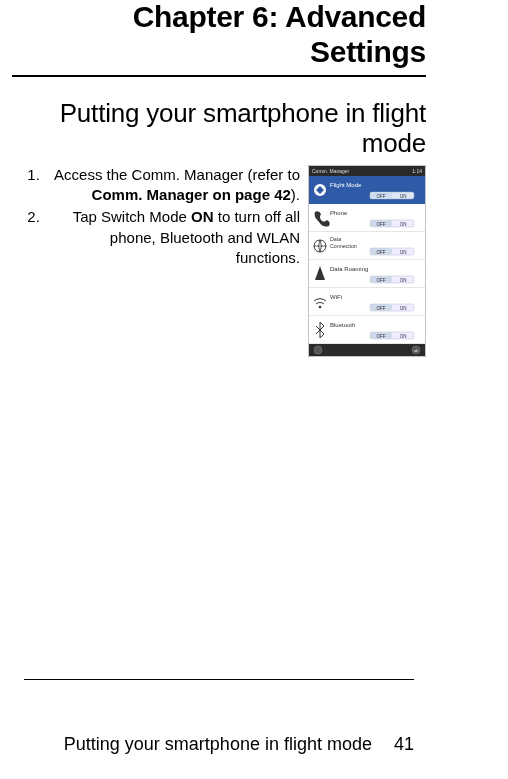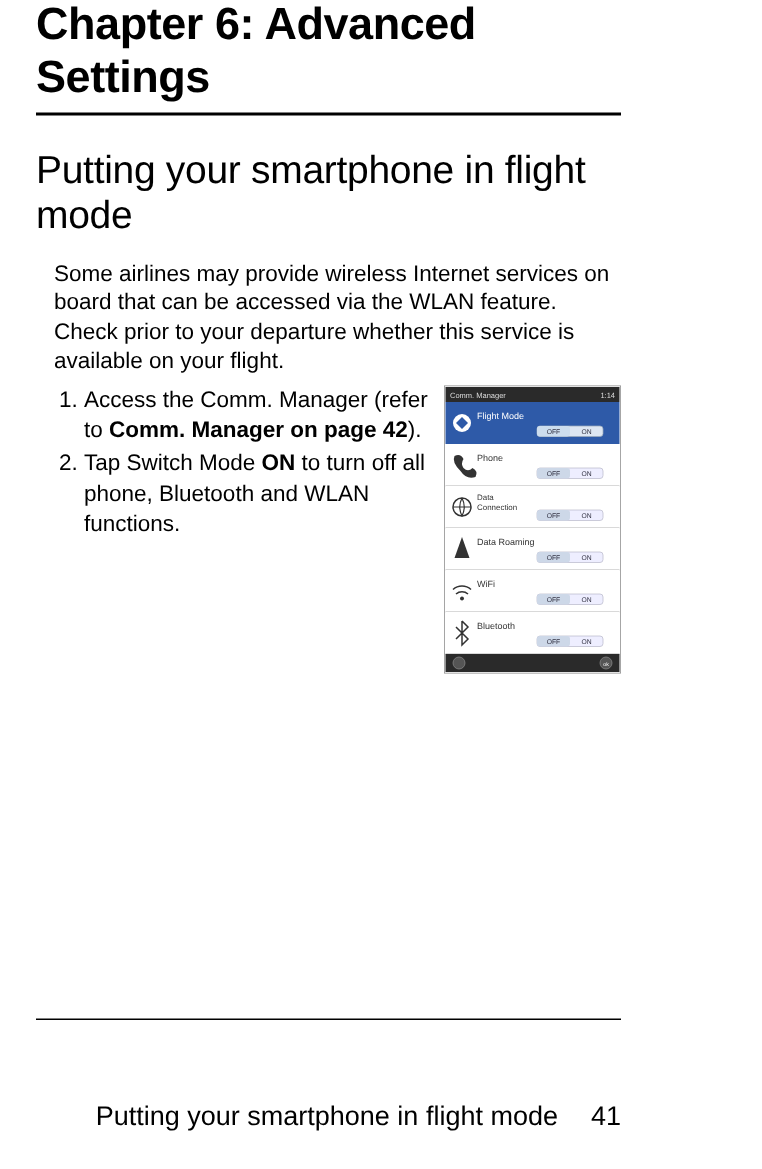--- a/index.html
+++ b/index.html
@@ -1,17 +1,17 @@
 <!DOCTYPE html>
 <html><head>
 <meta charset="utf-8">
 <style>
   * { box-sizing: border-box; margin: 0; padding: 0; }
   html, body { width: 508px; height: 779px; background: #fff; font-family: "Segoe UI", Arial, sans-serif; color: #000; }
-  .page { position: relative; width: 438px; height: 779px; padding: 0 24px; }
+  .page { position: relative; width: 438px; height: 779px; padding: 0 12px; text-align: right; }
   .chapter-title { font-size: 30px; font-weight: 600; line-height: 1.15; padding-top: 0px; letter-spacing: -0.3px; }
   .chapter-rule { border: 0; border-top: 2px solid #000; margin-top: 6px; width: 100%; }
   .section { font-size: 26px; font-weight: 400; line-height: 1.15; margin-top: 22px; letter-spacing: -0.2px; }
   .body { font-size: 15px; line-height: 1.3; margin-top: 14px; padding-left: 12px; padding-right: 2px; }
   .body + .body { margin-top: 10px; }
   .sub { font-size: 24px; font-weight: 400; margin-top: 12px; letter-spacing: -0.2px; }
   .cols { display: flex; align-items: flex-start; gap: 8px; margin-top: 6px; }
   .steps { font-size: 15px; line-height: 1.35; padding-left: 12px; flex: 1; }
   .steps ol { list-style: decimal; padding-left: 20px; }
   .steps li { margin-bottom: 2px; }
@@ -27,21 +27,20 @@
 </head>
 <body>
 
 <div class="page">
 
   <h1 class="chapter-title">Chapter 6: Advanced Settings</h1>
   <hr class="chapter-rule">
 
   <h2 class="section">Putting your smartphone in flight mode</h2>
 
-  <p class="body">Some airlines may provide wireless Internet services on board that can be accessed via the WLAN feature. Check prior to your departure whether this service is available on your flight.</p>
 
 
   <div class="cols">
     <div class="steps">
       <ol>
         <li>
           <span>Access the Comm. Manager (refer to </span><span class="bold">Comm. Manager on page 42</span><span>).</span>
         </li>
         <li>
           <span>Tap Switch Mode </span><span class="bold">ON</span><span> to turn off all phone, Bluetooth and WLAN functions.</span>

